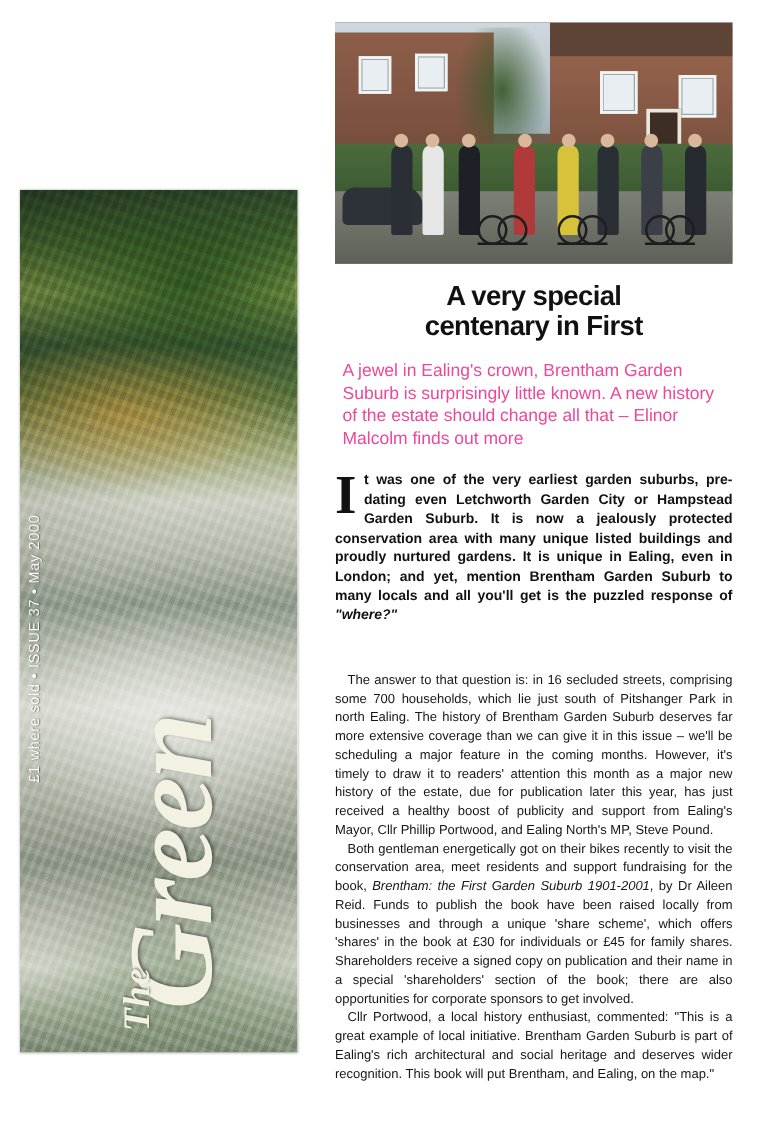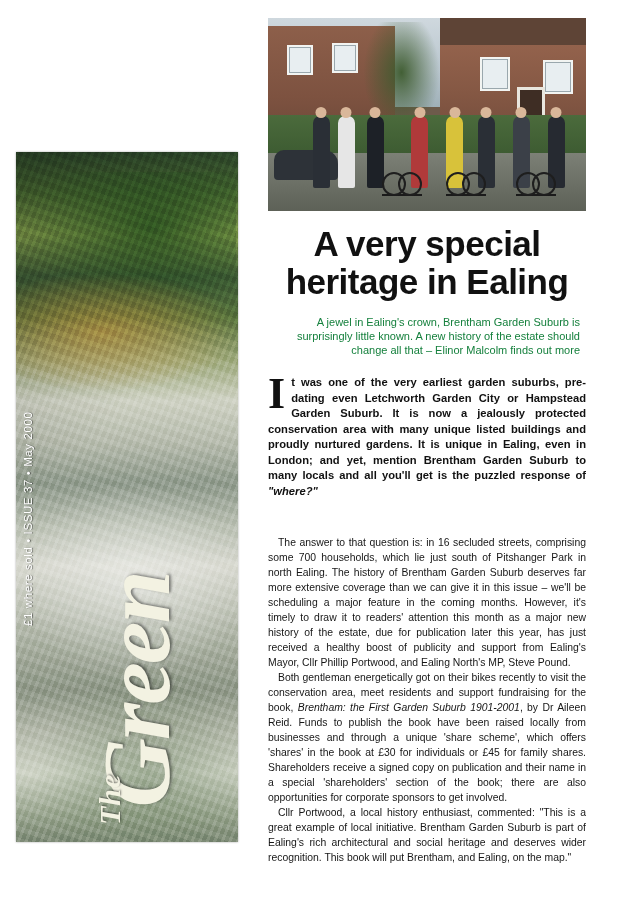--- a/index.html
+++ b/index.html
@@ -224,32 +224,32 @@
     width: 64px; height: 30px;
     background: #2d3238;
     border-radius: 10px 14px 4px 4px;
   }
 
   .headline {
     margin: 14px 0 0 0;
     text-align: center;
     font-family: "Liberation Sans", sans-serif;
     font-weight: bold;
-    font-size: 35px;
+    font-size: 22px;
     line-height: 1.08;
     color: #111111;
     letter-spacing: -0.5px;
   }
   .standfirst {
     margin: 14px 6px 0 6px;
-    text-align: right;
-    font-family: "Liberation Sans", sans-serif;
-    font-size: 11px;
+    text-align: left;
+    font-family: "Liberation Sans", sans-serif;
+    font-size: 14px;
     line-height: 1.30;
-    color: #15803d;
+    color: #ec4899;
   }
 
   .intro {
     position: relative;
     margin: 18px 0 0 0;
     font-family: "Liberation Sans", sans-serif;
     font-weight: bold;
     font-size: 11.2px;
     line-height: 1.38;
     color: #111111;
@@ -321,21 +321,21 @@
     <div class="ph-person" style="left:77%; background:#3b4048;"></div>
     <div class="ph-person" style="left:88%; background:#262a31;"></div>
 
     <div class="ph-bike" style="left:36%;"></div>
     <div class="ph-bike" style="left:56%;"></div>
     <div class="ph-bike" style="left:78%;"></div>
   </div>
 
   <h1 class="headline">
     <span>A very special</span><br>
-    <span>heritage in Ealing</span>
+    <span>centenary in First</span>
   </h1>
 
   <div class="standfirst">A jewel in Ealing's crown, Brentham Garden Suburb is surprisingly little known. A new history of the estate should change all that – Elinor Malcolm finds out more</div>
 
   <div class="intro">
     <span class="dropcap">I</span><span>t was one of the very earliest garden suburbs, pre-dating even Letchworth Garden City or Hampstead Garden Suburb. It is now a jealously protected conservation area with many unique listed buildings and proudly nurtured gardens. It is unique in Ealing, even in London; and yet, mention Brentham Garden Suburb to many locals and all you'll get is the puzzled response of </span><em>"where?"</em>
   </div>
 
   <div class="body-copy">
     <p class="first">The answer to that question is: in 16 secluded streets, comprising some 700 households, which lie just south of Pitshanger Park in north Ealing. The history of Brentham Garden Suburb deserves far more extensive coverage than we can give it in this issue – we'll be scheduling a major feature in the coming months. However, it's timely to draw it to readers' attention this month as a major new history of the estate, due for publication later this year, has just received a healthy boost of publicity and support from Ealing's Mayor, Cllr Phillip Portwood, and Ealing North's MP, Steve Pound.</p>

